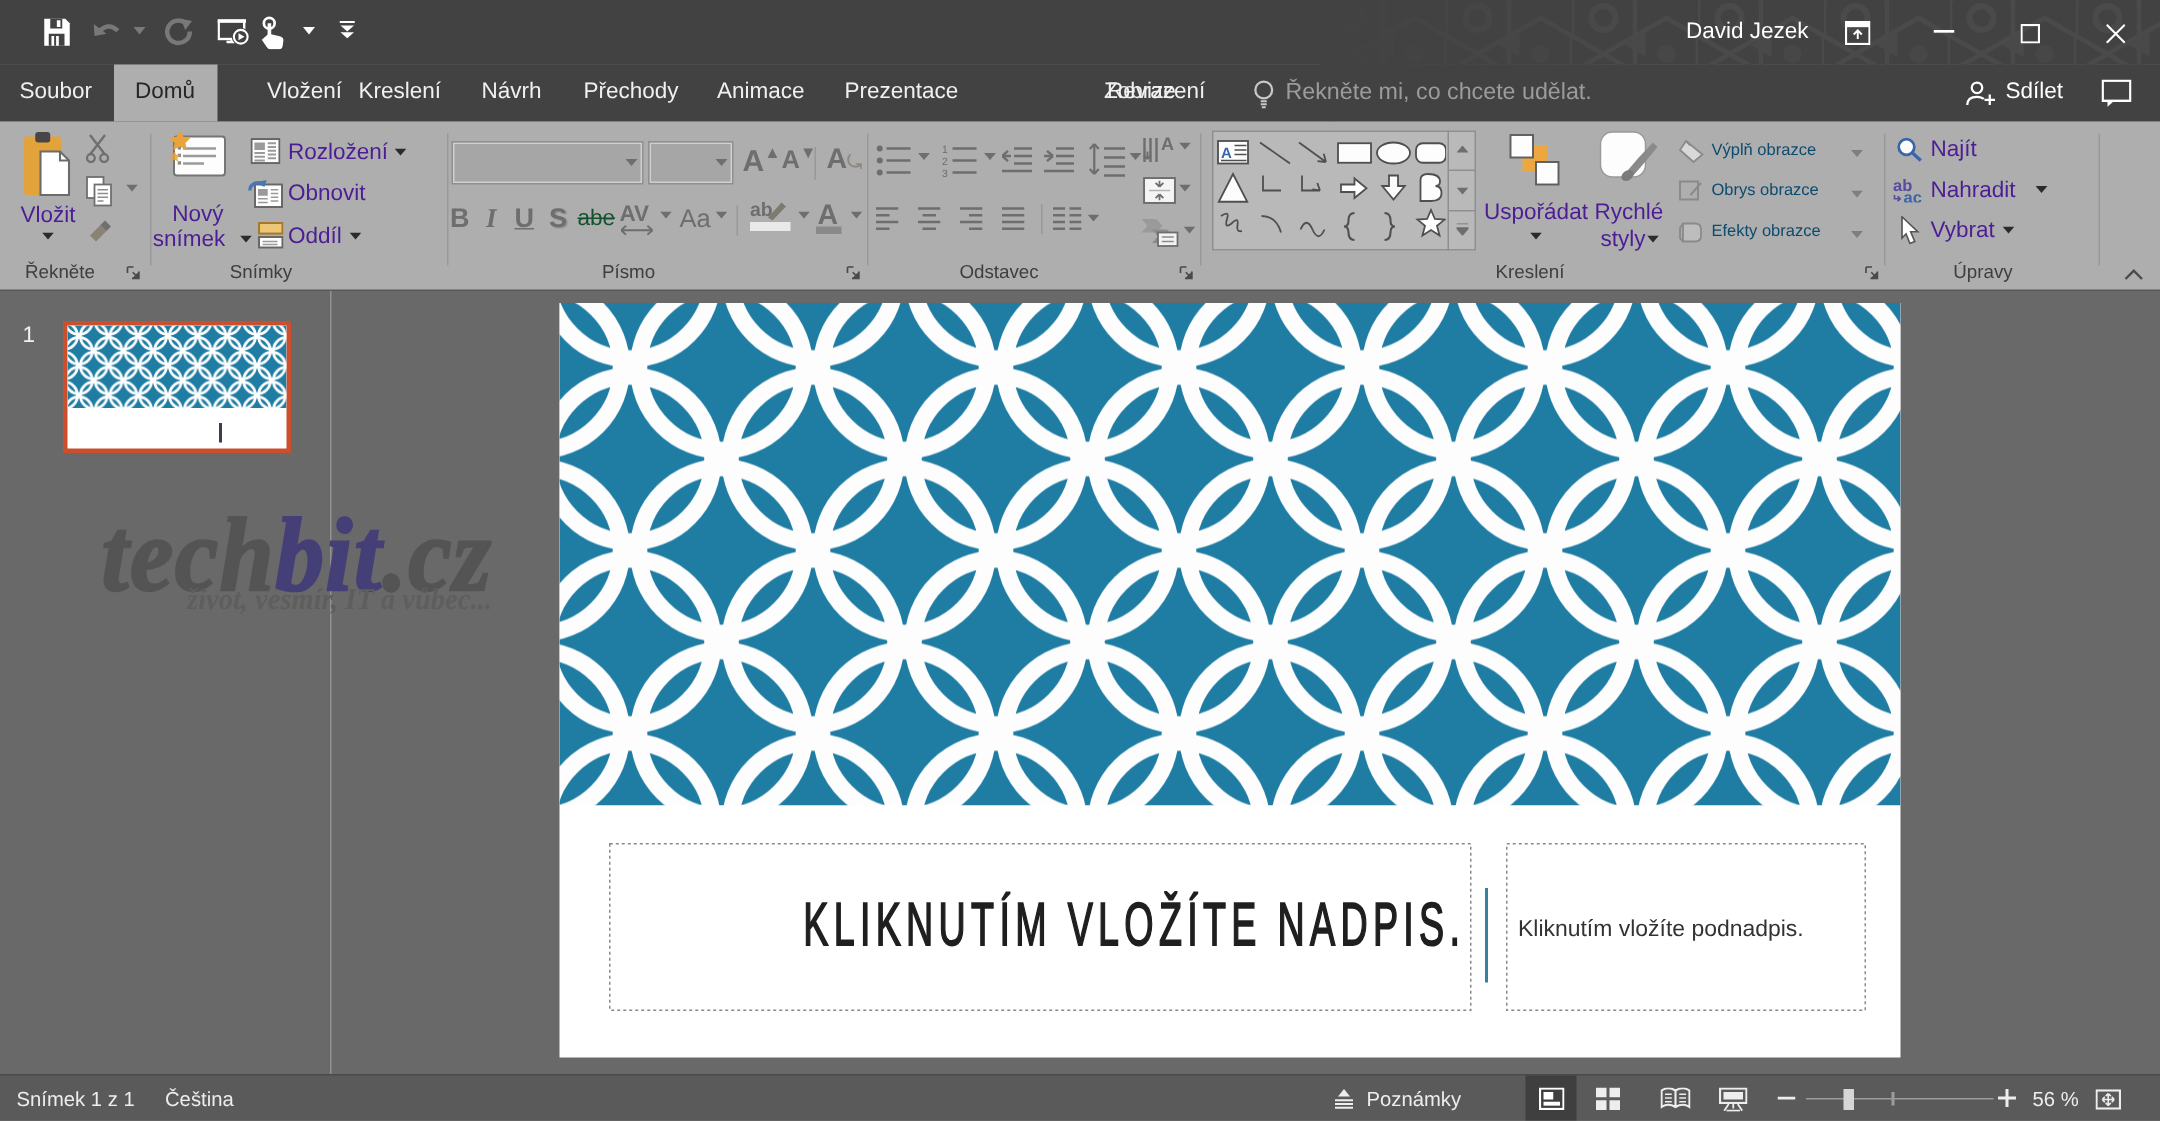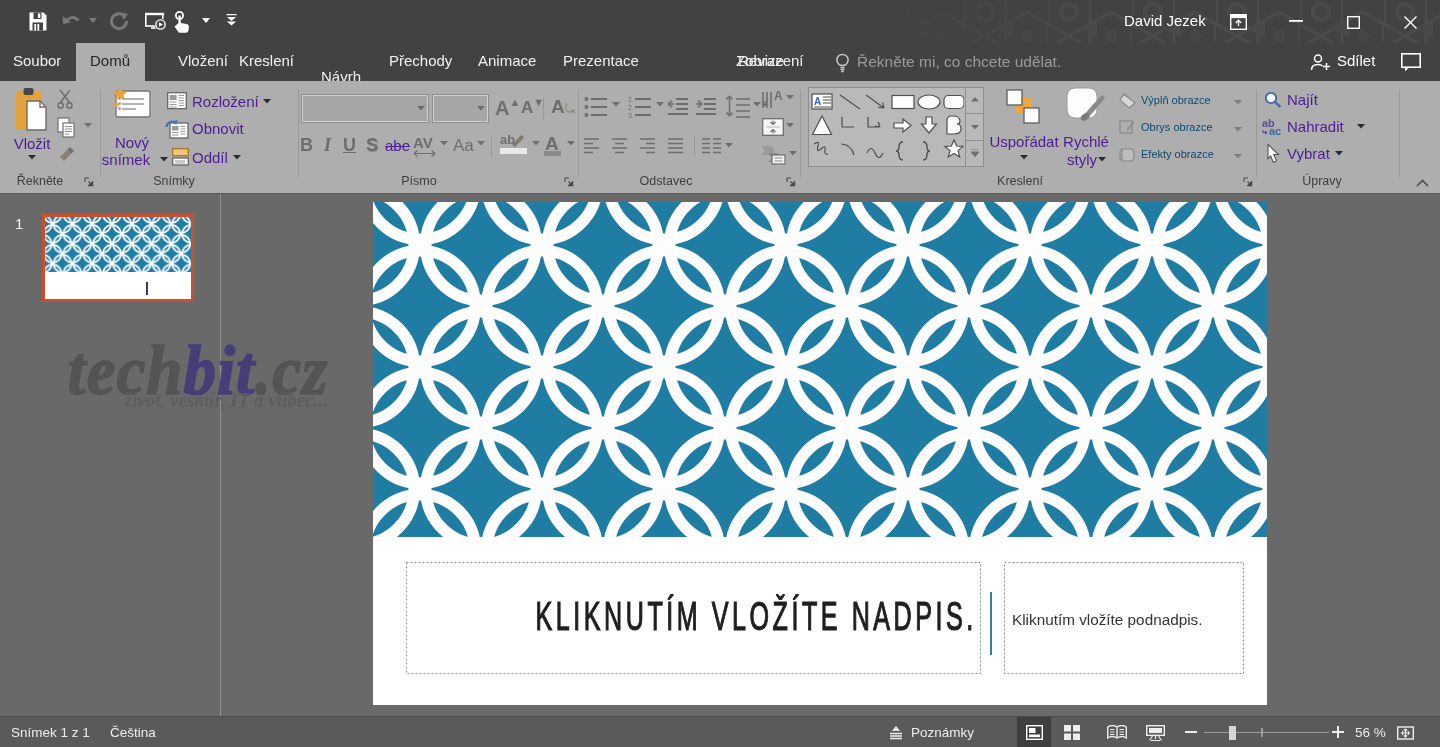--- a/index.html
+++ b/index.html
@@ -126,21 +126,21 @@
         <path d="M0.5 0.5 L12.5 12.5 M12.5 0.5 L0.5 12.5" stroke="#fff" stroke-width="1.4"></path>
       </svg>
   </div>
 
   <div id="tabrow" class="abs">
     <div class="abs tab" style="left:13px;top:9px;">Soubor</div>
     <div class="abs" style="left:76px;top:0;width:69px;height:38px;background:#aeaeae;"></div>
     <div class="abs tab" style="left:90px;top:9px;color:#262626;">Domů</div>
     <div class="abs tab" style="left:161px;top:9px;margin-left:17px;">Vložení</div>
     <div class="abs tab" style="left:239px;top:9px;">Kreslení</div>
-    <div class="abs tab" style="left:321px;top:9px;margin-top:16px;">Návrh</div>
+    <div class="abs tab" style="left:321px;top:9px;">Návrh</div>
     <div class="abs tab" style="left:389px;top:9px;">Přechody</div>
     <div class="abs tab" style="left:478px;top:9px;">Animace</div>
     <div class="abs tab" style="left:563px;top:9px;">Prezentace</div>
     <div class="abs tab" style="left:698px;top:9px;margin-left:40px;">Revize</div>
     <div class="abs tab" style="left:736px;top:9px;">Zobrazení</div>
     <svg class="abs" style="left:835px;top:10px" width="15" height="21" viewBox="0 0 15 21">
       <circle cx="7.5" cy="7" r="5.6" fill="none" stroke="#c8c8c8" stroke-width="1.5"></circle>
       <path d="M5.5 14.5 h4 M5.5 16.5 h4 M6.2 18.5 h2.6" stroke="#c8c8c8" stroke-width="1.3"></path>
     </svg>
     <div class="abs" style="left:857px;top:10px;font-size:15.5px;color:#9b9b9b;">Řekněte mi, co chcete udělat.</div>
@@ -256,21 +256,21 @@
       </svg>
     <div class="abs" style="left:495px;top:15px;font-size:20px;font-weight:bold;color:#6e6e6e;">A<span style="font-size:11px;vertical-align:9px;">▲</span></div>
     <div class="abs" style="left:521px;top:15px;font-size:17px;font-weight:bold;color:#6e6e6e;">A<span style="font-size:11px;vertical-align:7px;">▼</span></div>
     <div class="abs" style="left:551px;top:15px;font-size:19px;font-weight:bold;color:#6e6e6e;">A<span style="font-size:12px;color:#8f8a80;">⤿</span></div>
     <div class="abs" style="left:543px;top:17px;width:1px;height:22px;background:#989898;"></div>
 
     <div class="abs" style="left:300px;top:54px;font-size:18px;font-weight:bold;color:#6e6e6e;">B</div>
     <div class="abs" style="left:324px;top:54px;font-size:18px;font-style:italic;font-weight:bold;font-family:'Liberation Serif',serif;color:#6e6e6e;">I</div>
     <div class="abs" style="left:343px;top:54px;font-size:18px;font-weight:bold;text-decoration:underline;color:#6e6e6e;">U</div>
     <div class="abs" style="left:366px;top:54px;font-size:18px;font-weight:bold;color:#6e6e6e;text-shadow:1px 1px 1px #888;">S</div>
-    <div class="abs" style="left:385px;top:56px;font-size:15px;color:#4c1d95;text-decoration:line-through;">abe</div>
+    <div class="abs" style="left:385px;top:56px;font-size:15px;color:#14532d;text-decoration:line-through;">abe</div>
     <div class="abs" style="left:413px;top:53px;font-size:15px;font-weight:bold;color:#6e6e6e;">AV</div>
     <svg class="abs" style="left:414px;top:69px" width="22" height="7" viewBox="0 0 22 7">
         <path d="M0 3.5 h21 M0 3.5 l3.4 -3 M0 3.5 l3.4 3 M21 3.5 l-3.4 -3 M21 3.5 l-3.4 3" stroke="#6e6e6e" stroke-width="1.2" fill="none"></path>
       </svg>
     <svg class="abs" style="left:440px;top:60px" width="8" height="5" viewBox="0 0 8 5">
         <path d="M0 0h8l-4 4.6z" fill="#6e6e6e"></path>
       </svg>
     <div class="abs" style="left:453px;top:55px;font-size:17px;color:#6e6e6e;">Aa</div>
     <svg class="abs" style="left:477px;top:60px" width="8" height="5" viewBox="0 0 8 5">
         <path d="M0 0h8l-4 4.6z" fill="#6e6e6e"></path>

